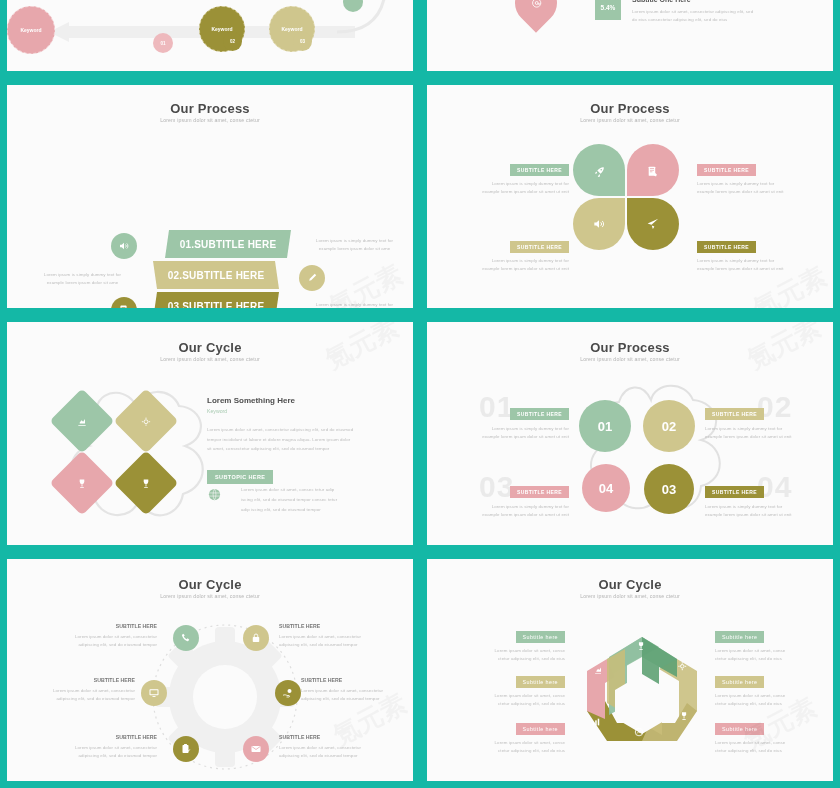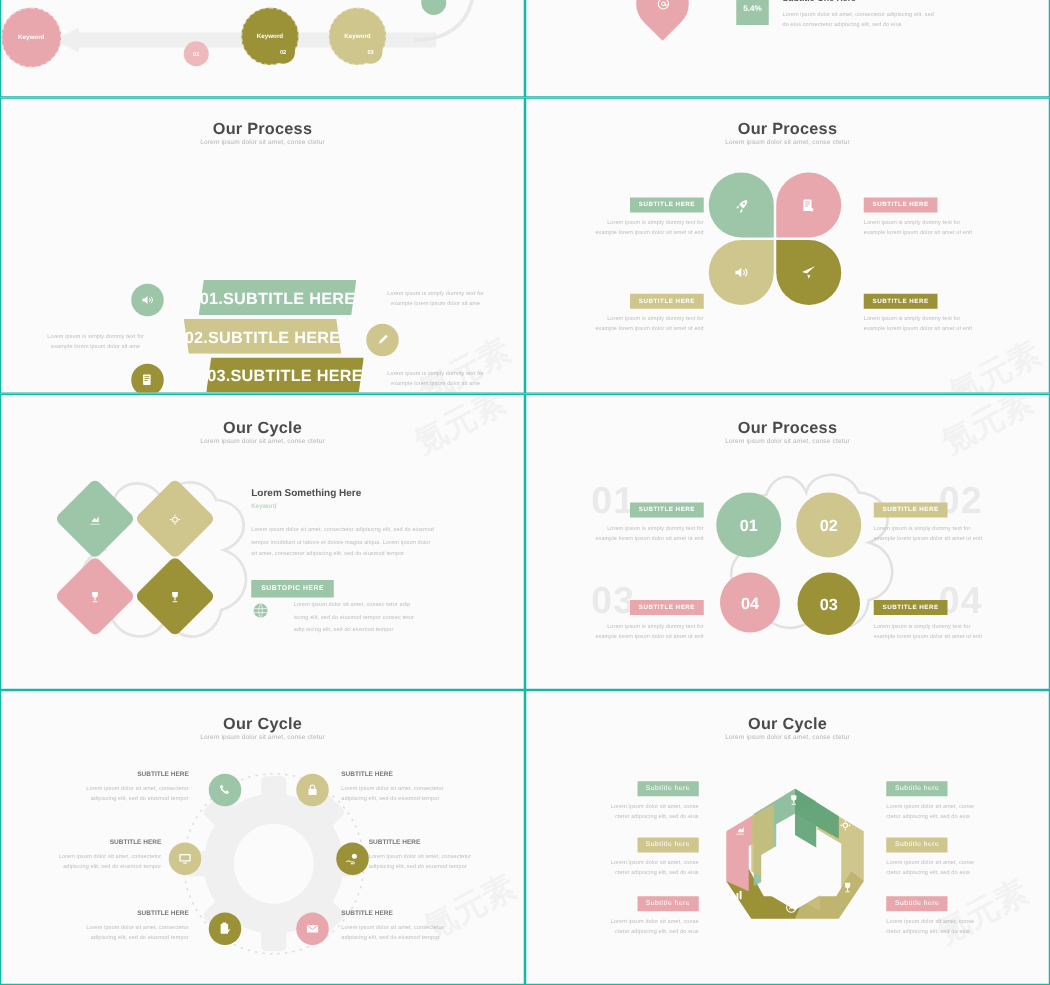--- a/index.html
+++ b/index.html
@@ -1,39 +1,39 @@
 <!DOCTYPE html>
 <html><head>
 <meta charset="utf-8">
 <style>
   html,body{margin:0;padding:0;background:#e9e9e9;}
   body{width:840px;height:788px;overflow:hidden;font-family:"Liberation Sans",sans-serif;}
   .grid{position:relative;width:840px;height:788px;background:#dcdcdc;display:grid;
         grid-template-columns:420px 420px;grid-template-rows:78px 237px 237px 236px;gap:0;}
-  .slide{position:relative;background:#fbfbfb;border:1px solid #14b8a6;overflow:hidden;box-sizing:border-box;}
+  .slide{position:relative;background:#fbfbfb;border:7px solid #14b8a6;overflow:hidden;box-sizing:border-box;}
   .slide.top{border-top:none;}
   .inner{position:absolute;inset:0;}
 
   .s-title{position:absolute;left:0;right:0;text-align:center;font-weight:bold;color:#4a4a4a;
            font-size:13px;letter-spacing:.2px;}
   .s-sub{position:absolute;left:0;right:0;text-align:center;color:#b3b3b3;font-size:5.2px;letter-spacing:.15px;}
 
   .txt{font-size:4.4px;color:#bdbdbd;line-height:1.85;letter-spacing:.1px;}
   .txt.c{text-align:center;}
   .txt.r{text-align:right;}
 
   .badge{display:inline-block;color:#fff;font-size:5px;font-weight:bold;letter-spacing:.4px;
          padding:3px 7px;text-align:center;}
 
   .ic{display:flex;align-items:center;justify-content:center;border-radius:50%;}
   .ic svg{display:block;}
 
   
   .fun{position:absolute;height:28px;display:flex;align-items:center;color:#fff;
-       font-weight:bold;font-size:13px;letter-spacing:.2px;}
+       font-weight:bold;font-size:10px;letter-spacing:.2px;}
   .fun span{position:relative;z-index:2;width:100%;text-align:center;}
   .fun i{position:absolute;inset:0;z-index:1;}
 
   
   .petal{position:absolute;width:52px;height:52px;}
 
   
   .dia{position:absolute;width:46px;height:46px;transform:rotate(45deg);border-radius:5px;
        display:flex;align-items:center;justify-content:center;}
   .dia>span{transform:rotate(-45deg);display:flex;}
@@ -119,21 +119,21 @@
         <span>01.SUBTITLE HERE</span>
       </div>
       <div class="fun" style="left:146px;top:176px;width:126px;justify-content:center;">
         <i>
           <svg width="126" height="28" viewBox="0 0 126 28" preserveAspectRatio="none">
               <polygon points="0,0 122,0 126,28 4,28" fill="#cfc68d"></polygon>
             </svg>
         </i>
         <span>02.SUBTITLE HERE</span>
       </div>
-      <div class="fun" style="left:164px;top:207px;width:126px;">
+      <div class="fun" style="left:146px;top:207px;width:126px;">
         <i>
           <svg width="126" height="28" viewBox="0 0 126 28" preserveAspectRatio="none">
               <polygon points="4,0 126,0 122,28 0,28" fill="#9b9137"></polygon>
             </svg>
         </i>
         <span>03.SUBTITLE HERE</span>
       </div>
 
       <div class="ic" style="position:absolute;left:104px;top:148px;width:26px;height:26px;background:#9dc6a8">
         <svg width="12" height="12" viewBox="0 0 24 24" fill="#fff">

